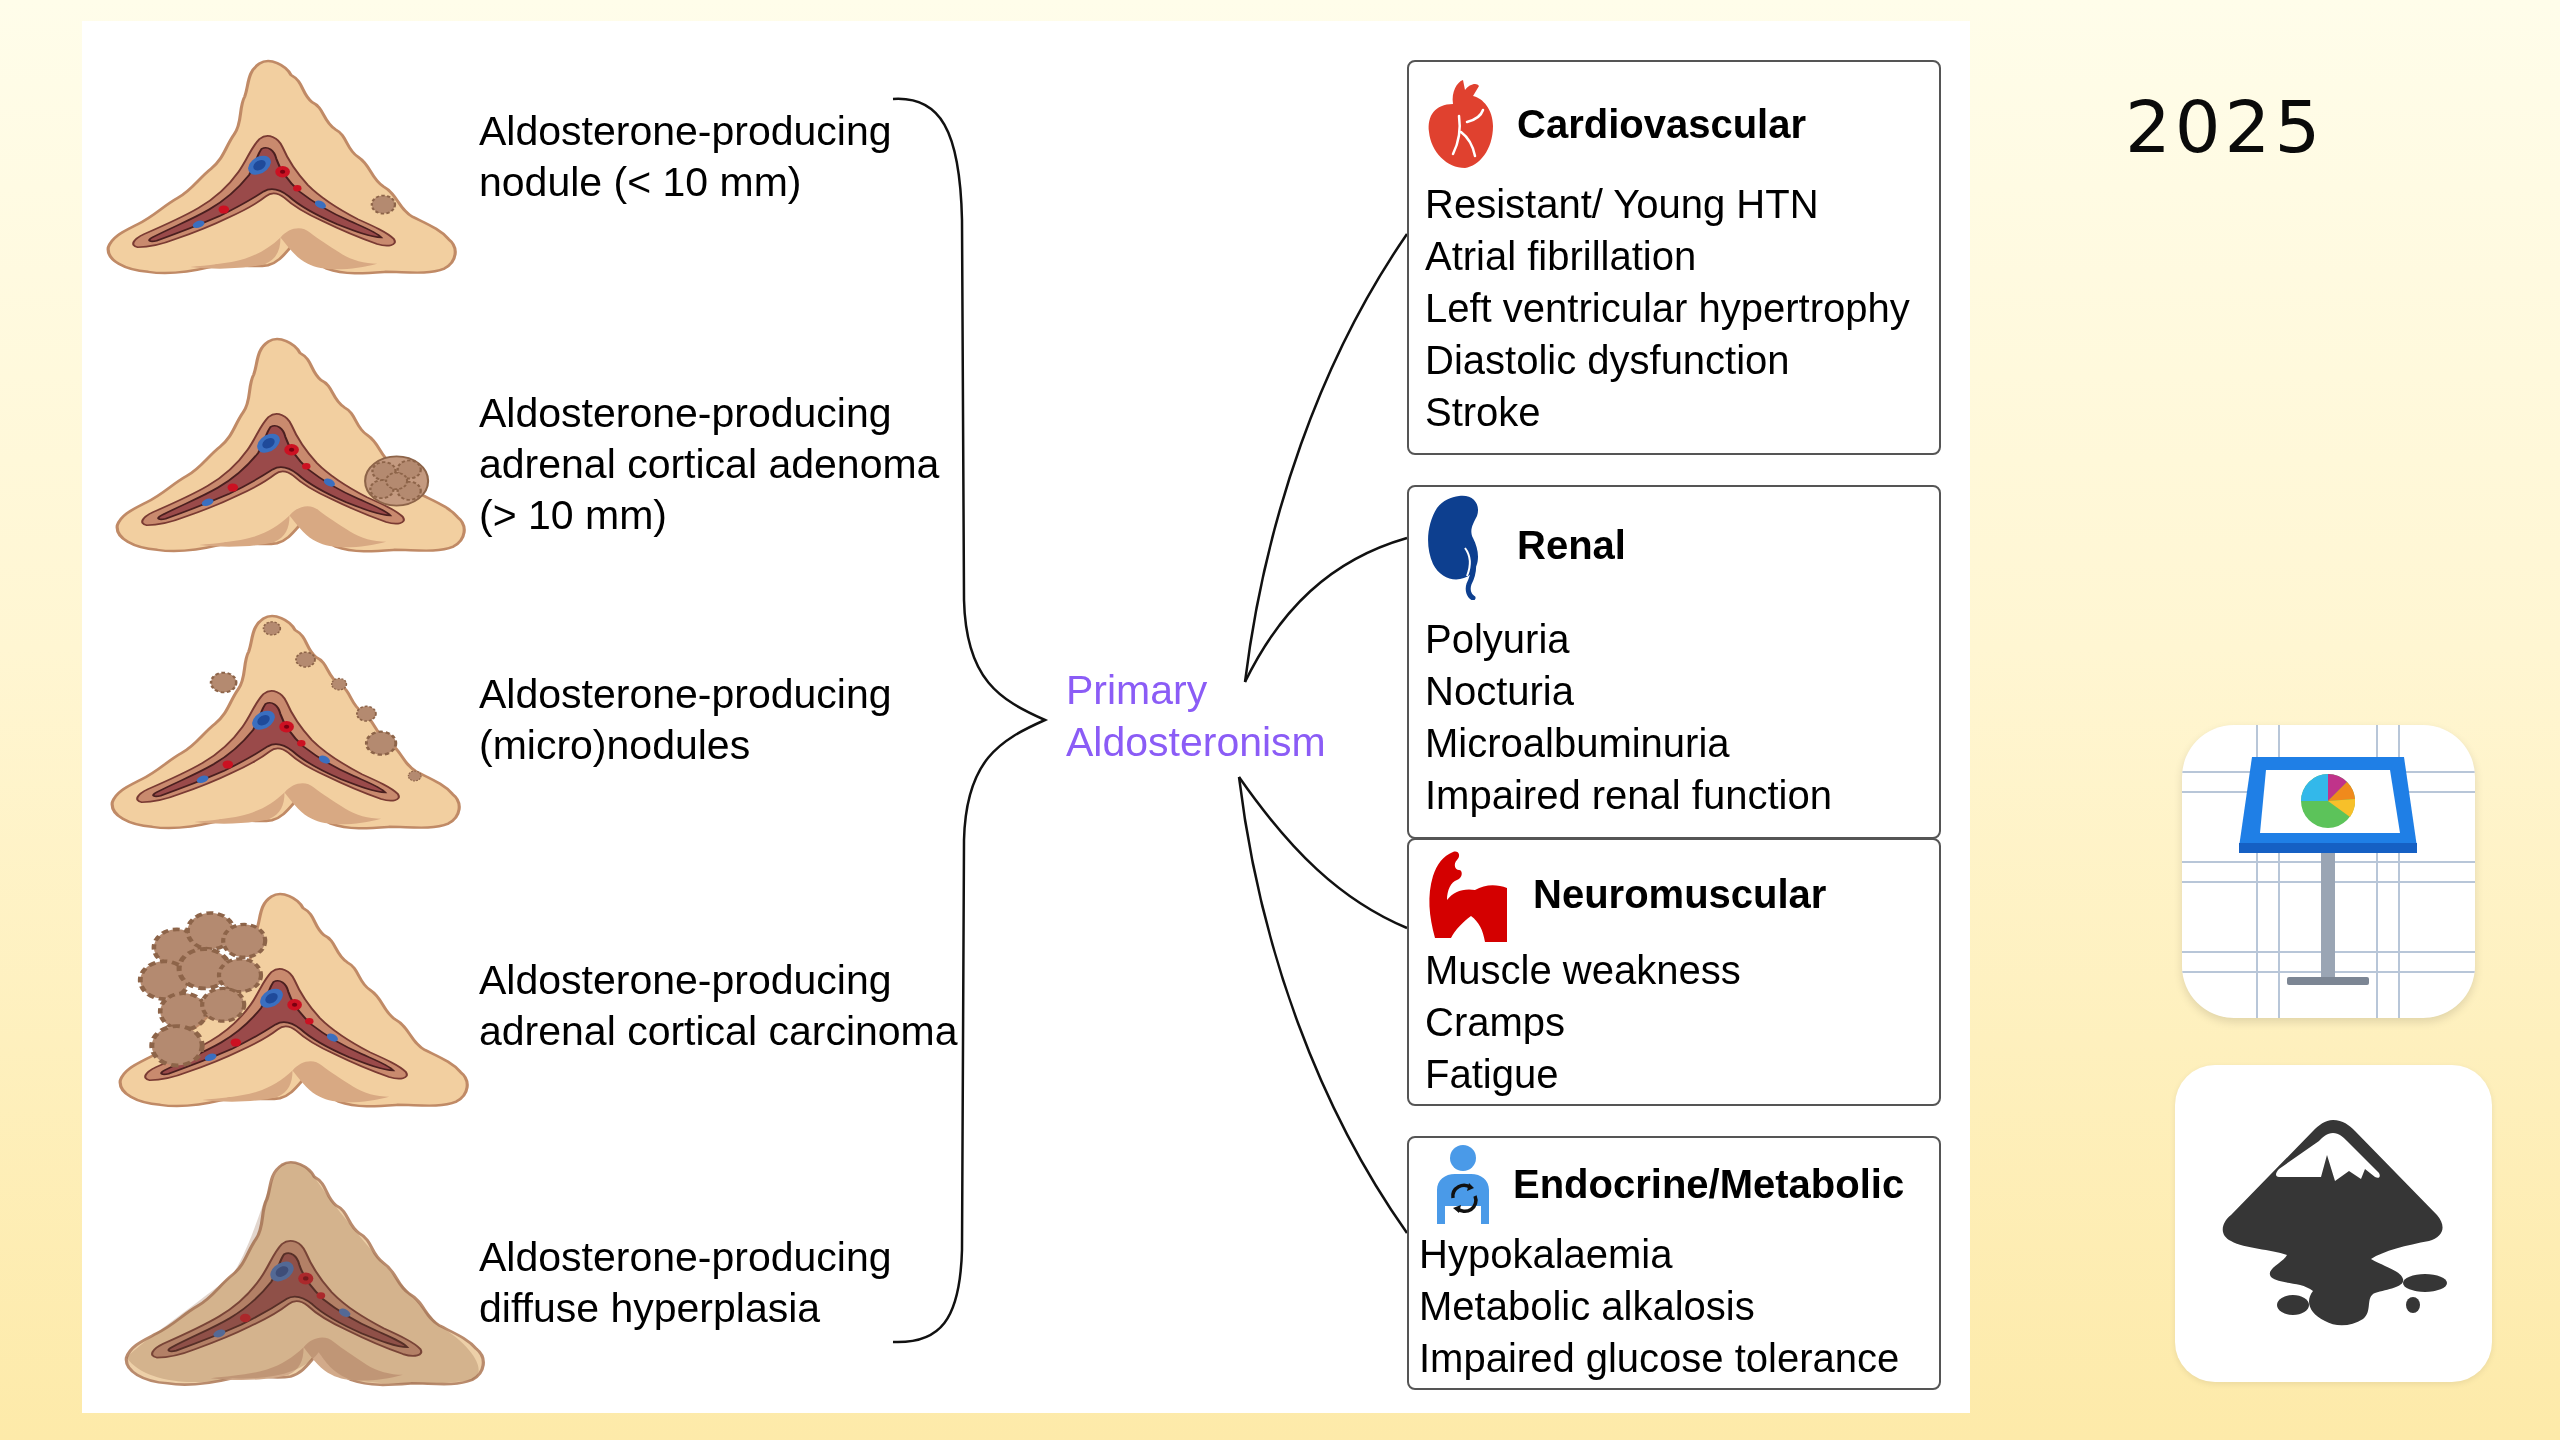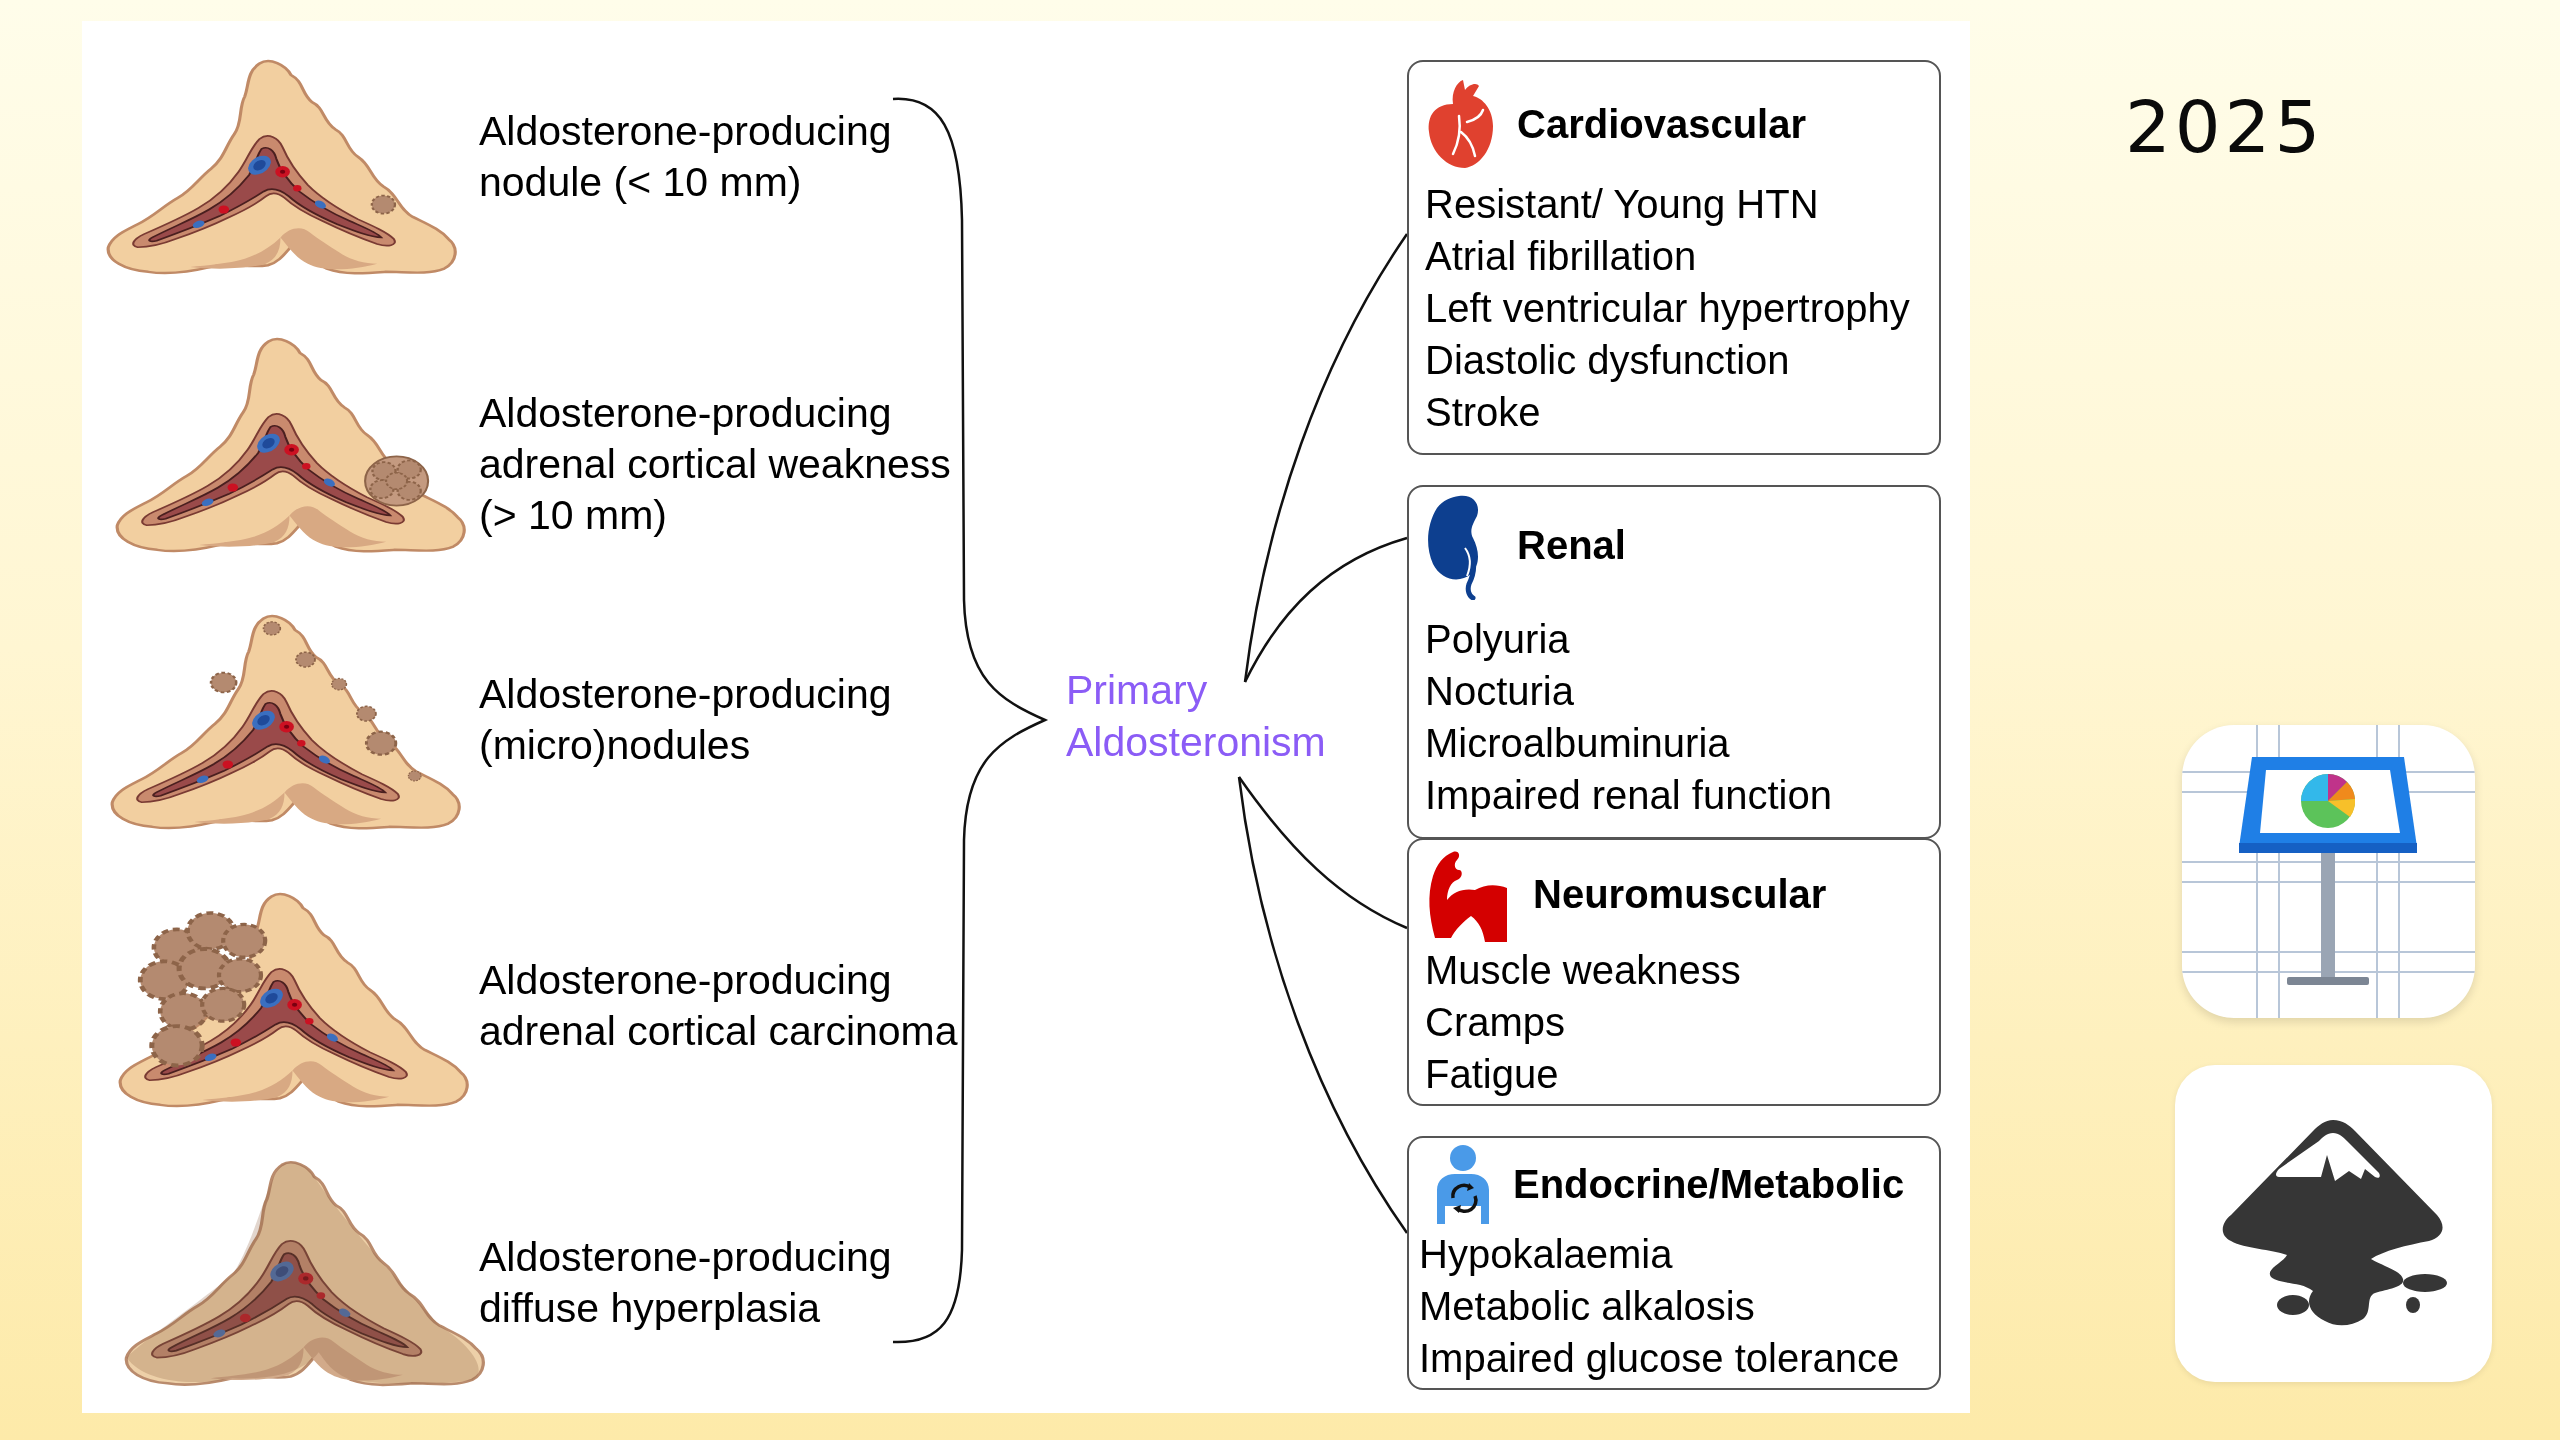--- a/index.html
+++ b/index.html
@@ -17,21 +17,21 @@
     white-space: nowrap;
   }
   .lbl span { display: block; }
   .center-lbl {
     position: absolute; left: 1066px; top: 664px; font-size: 41px; line-height: 52px; color: #8b5cf6;
   }
   .center-lbl span { display: block; }
   svg.overlay { position: absolute; left: 0; top: 0; }
   .box {
     position: absolute; left: 1407px; width: 534px;
-    border: 2px solid #555; border-radius: 16px; background: #fff; box-sizing: border-box;
+    border: 2px solid #555; border-radius: 8px; background: #fff; box-sizing: border-box;
   }
   .box .head { position: absolute; left: 14px; top: 14px; height: 96px; display: flex; align-items: center; }
   .box .icon { width: 78px; height: 96px; flex: none; }
   .box .title { font-weight: bold; font-size: 40px; margin-left: 16px; white-space: nowrap; color: #000; }
   .box .items { position: absolute; left: 16px; font-size: 40px; line-height: 52px; color: #000; white-space: nowrap; margin-top: 6px; }
   .box .items span { display: block; }
   .year {
     position: absolute; left: 2125px; top: 85px; font-size: 72px; letter-spacing: 4px;
     color: #0a0a0a; font-family: "DejaVu Sans", sans-serif;
   }
@@ -120,21 +120,21 @@
   <path d="M1239,777 C1290,850 1340,900 1407,928" fill="none" stroke="#111" stroke-width="2.5"></path>
   <path d="M1239,777 C1260,950 1320,1110 1407,1233" fill="none" stroke="#111" stroke-width="2.5"></path>
 </svg>
 
 <div class="lbl" style="top:106px">
   <span>Aldosterone-producing</span>
   <span>nodule (&lt; 10 mm)</span>
 </div>
 <div class="lbl" style="top:388px">
   <span>Aldosterone-producing</span>
-  <span>adrenal cortical weakness</span>
+  <span>adrenal cortical adenoma</span>
   <span>(&gt; 10 mm)</span>
 </div>
 <div class="lbl" style="top:669px">
   <span>Aldosterone-producing</span>
   <span>(micro)nodules</span>
 </div>
 <div class="lbl" style="top:955px">
   <span>Aldosterone-producing</span>
   <span>adrenal cortical carcinoma</span>
 </div>

